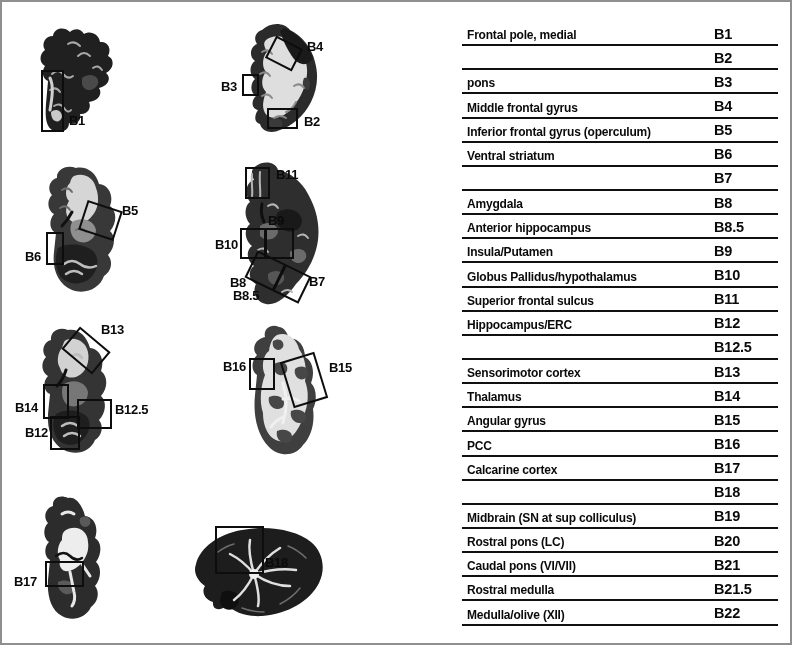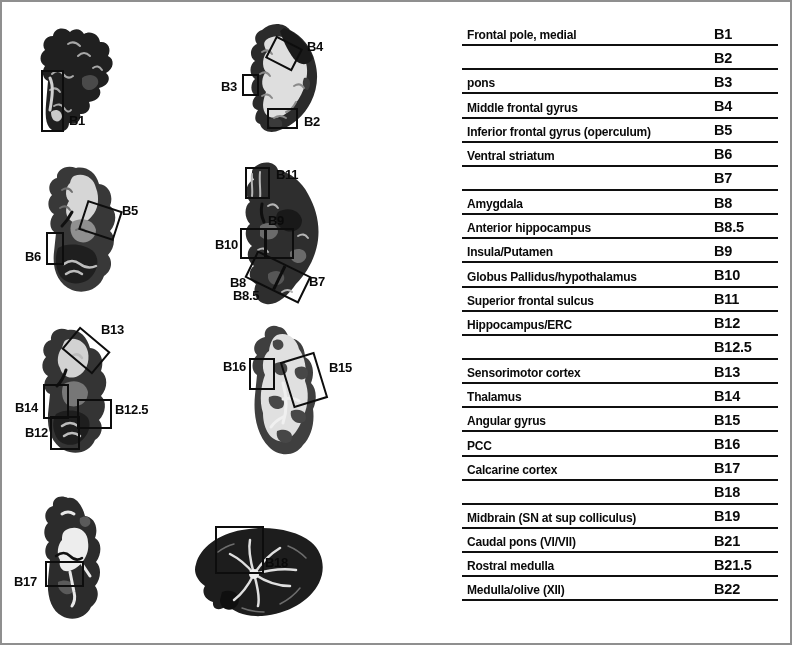--- a/index.html
+++ b/index.html
@@ -283,20 +283,24 @@
         <span class="tcode">B17</span>
       </div>
     <div class="trow">
         <span class="tcode">B18</span>
       </div>
     <div class="trow">
         <span class="tregion">Midbrain (SN at sup colliculus)</span>
         <span class="tcode">B19</span>
       </div>
     <div class="trow">
+        <span class="tregion">Rostral pons (LC)</span>
+        <span class="tcode">B20</span>
+      </div>
+    <div class="trow">
         <span class="tregion">Caudal pons (VI/VII)</span>
         <span class="tcode">B21</span>
       </div>
     <div class="trow">
         <span class="tregion">Rostral medulla</span>
         <span class="tcode">B21.5</span>
       </div>
     <div class="trow">
         <span class="tregion">Medulla/olive (XII)</span>
         <span class="tcode">B22</span>

